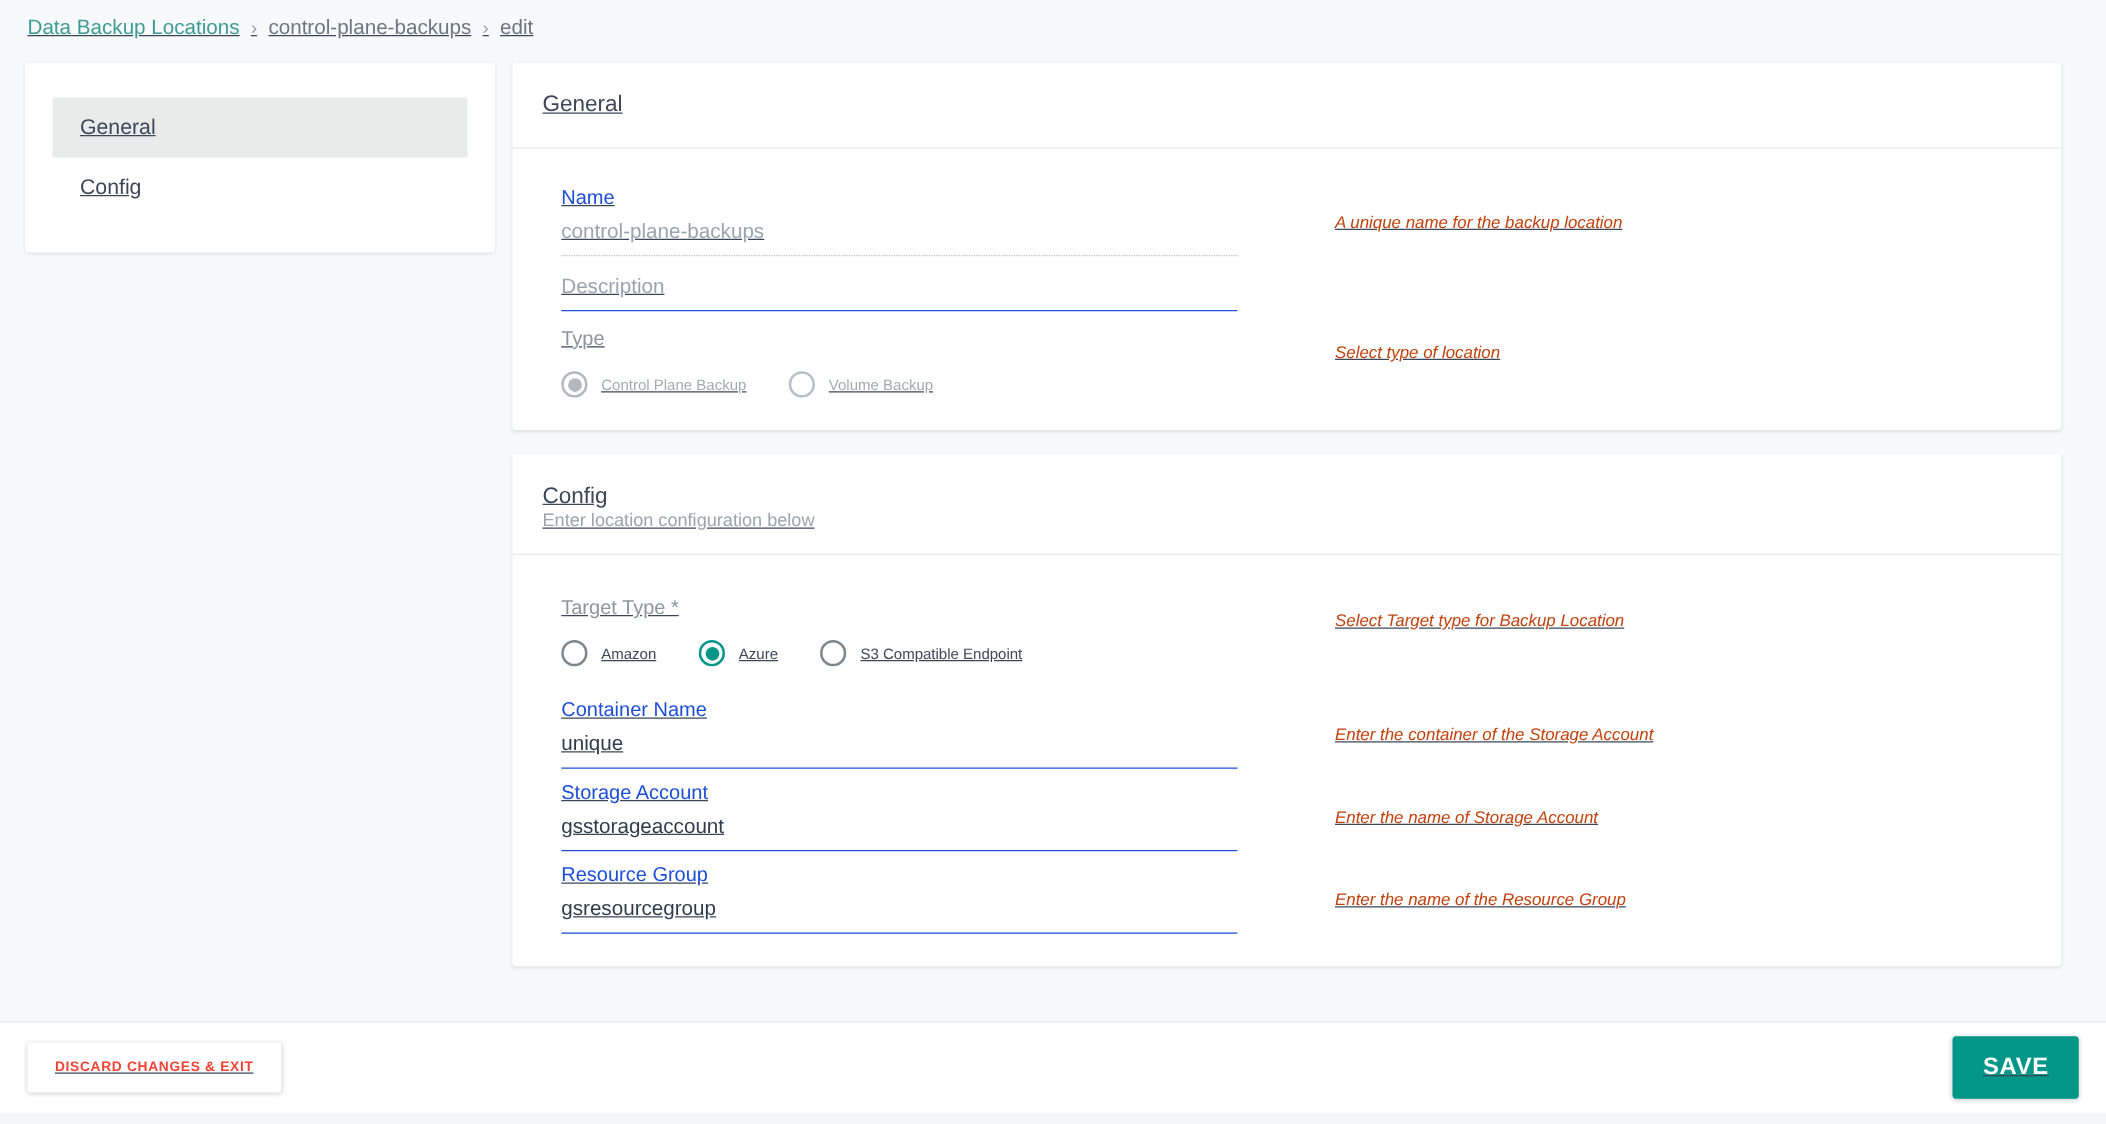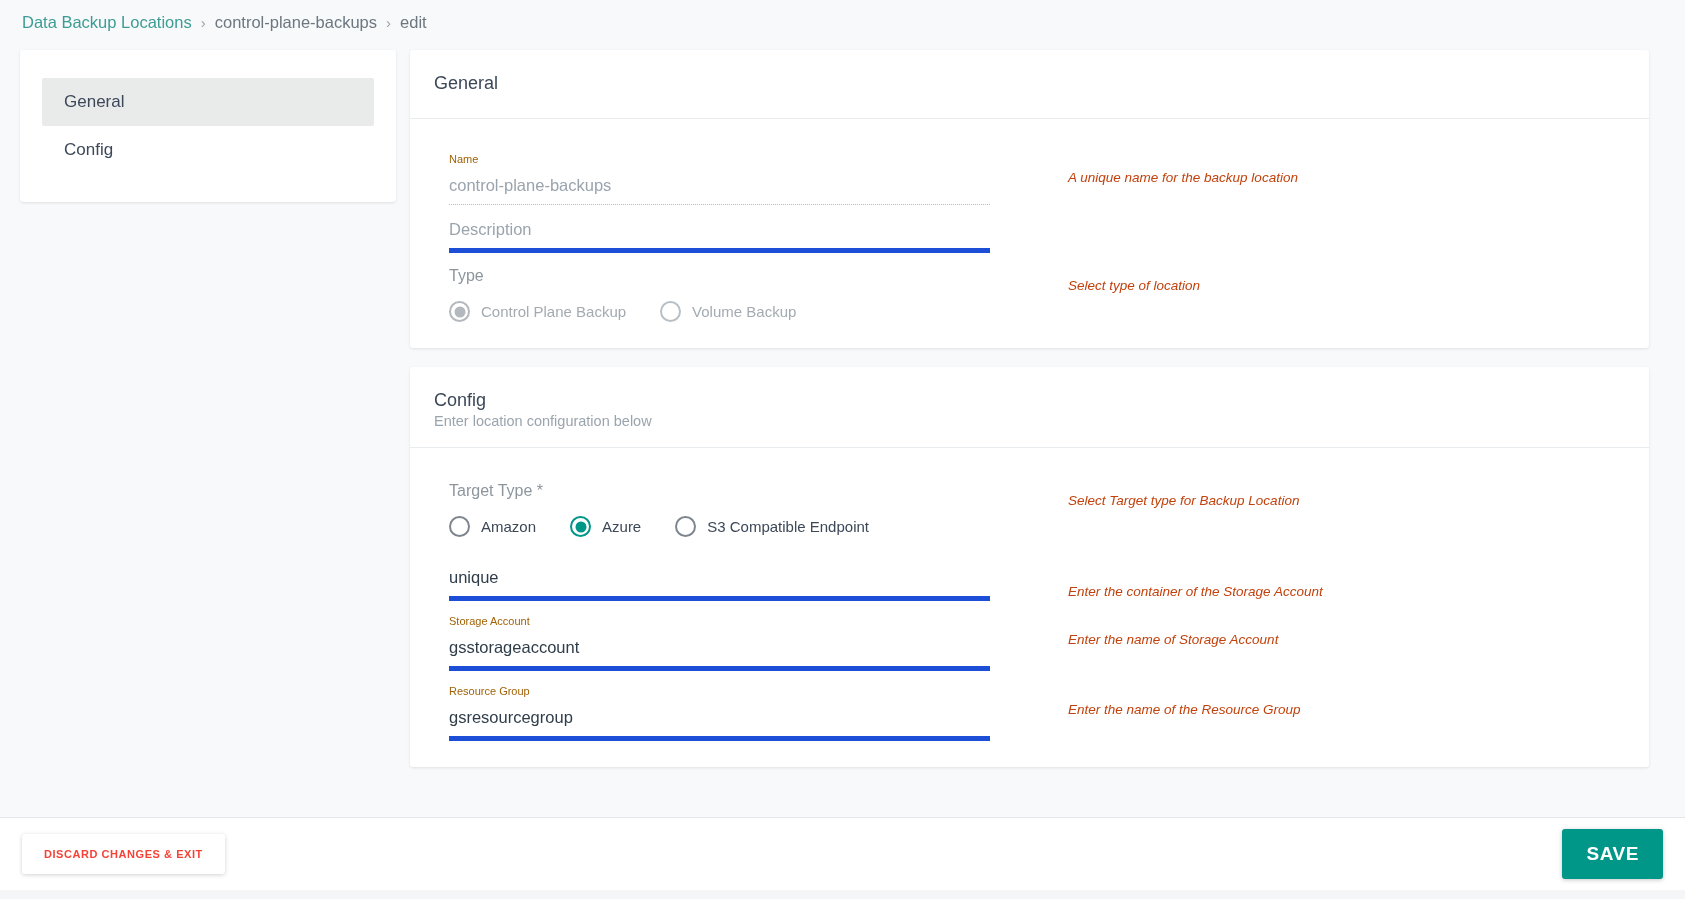--- a/index.html
+++ b/index.html
@@ -17,20 +17,21 @@
     -webkit-font-smoothing: antialiased;
   }
 
   .app {
     position: relative;
     width: 1685px;
     height: 890px;
     background: #f7f9fb;
     display: flex;
     flex-direction: column;
+    text-decoration: underline;
   }
 
   
   .breadcrumb {
     height: 45px;
     display: flex;
     align-items: center;
     padding: 0 0 0 22px;
     font-size: 16.5px;
     background: #f7f9fb;
@@ -139,31 +140,31 @@
     font-style: italic;
     color: #c2410c;
     line-height: 18px;
   }
 
   
   .field {
     padding-top: 12px;
   }
   .field-label {
-    font-size: 11px;
-    color: #a16207;
+    font-size: 16px;
+    color: #1d4ed8;
     line-height: 16px;
     margin-bottom: 6px;
   }
   .field-value {
     font-size: 16.5px;
     line-height: 24px;
     padding-bottom: 7px;
     color: #2f3d4a;
-    border-bottom: 5px solid #1d4ed8;
+    border-bottom: 1px solid #1d4ed8;
     min-height: 31px;
   }
   .field-value.disabled {
     color: #9aa4ad;
     border-bottom: 1px dotted #b6bec4;
   }
   .field-value.placeholder {
     color: #9aa4ad;
   }
 
@@ -209,21 +210,21 @@
     border-radius: 50%;
     background: #009688;
     transform: translate(-50%, -50%);
   }
   .radio-mark.checked.dim {
     border-color: #b2b8bd;
   }
   .radio-mark.checked.dim::after { background: #b2b8bd; }
   .radio-label {
     margin-left: 11px;
-    font-size: 15px;
+    font-size: 12px;
     color: #3c4858;
     white-space: nowrap;
   }
   .radio-label.dim { color: #a3abb1; }
 
   
   .sp-16 { height: 16px; }
 
   
   .footer {
@@ -372,20 +373,21 @@
             <div class="hint-col" style="padding-top:24px;">
               <div class="hint">Select Target type for Backup Location</div>
             </div>
           </div>
 
           <div class="sp-16"></div>
 
           <div class="row">
             <div class="field-col">
               <div class="field">
+                <div class="field-label">Container Name</div>
                 <div class="field-value">unique</div>
               </div>
             </div>
             <div class="hint-col">
               <div class="hint">Enter the container of the Storage Account</div>
             </div>
           </div>
 
           <div class="row">
             <div class="field-col">

